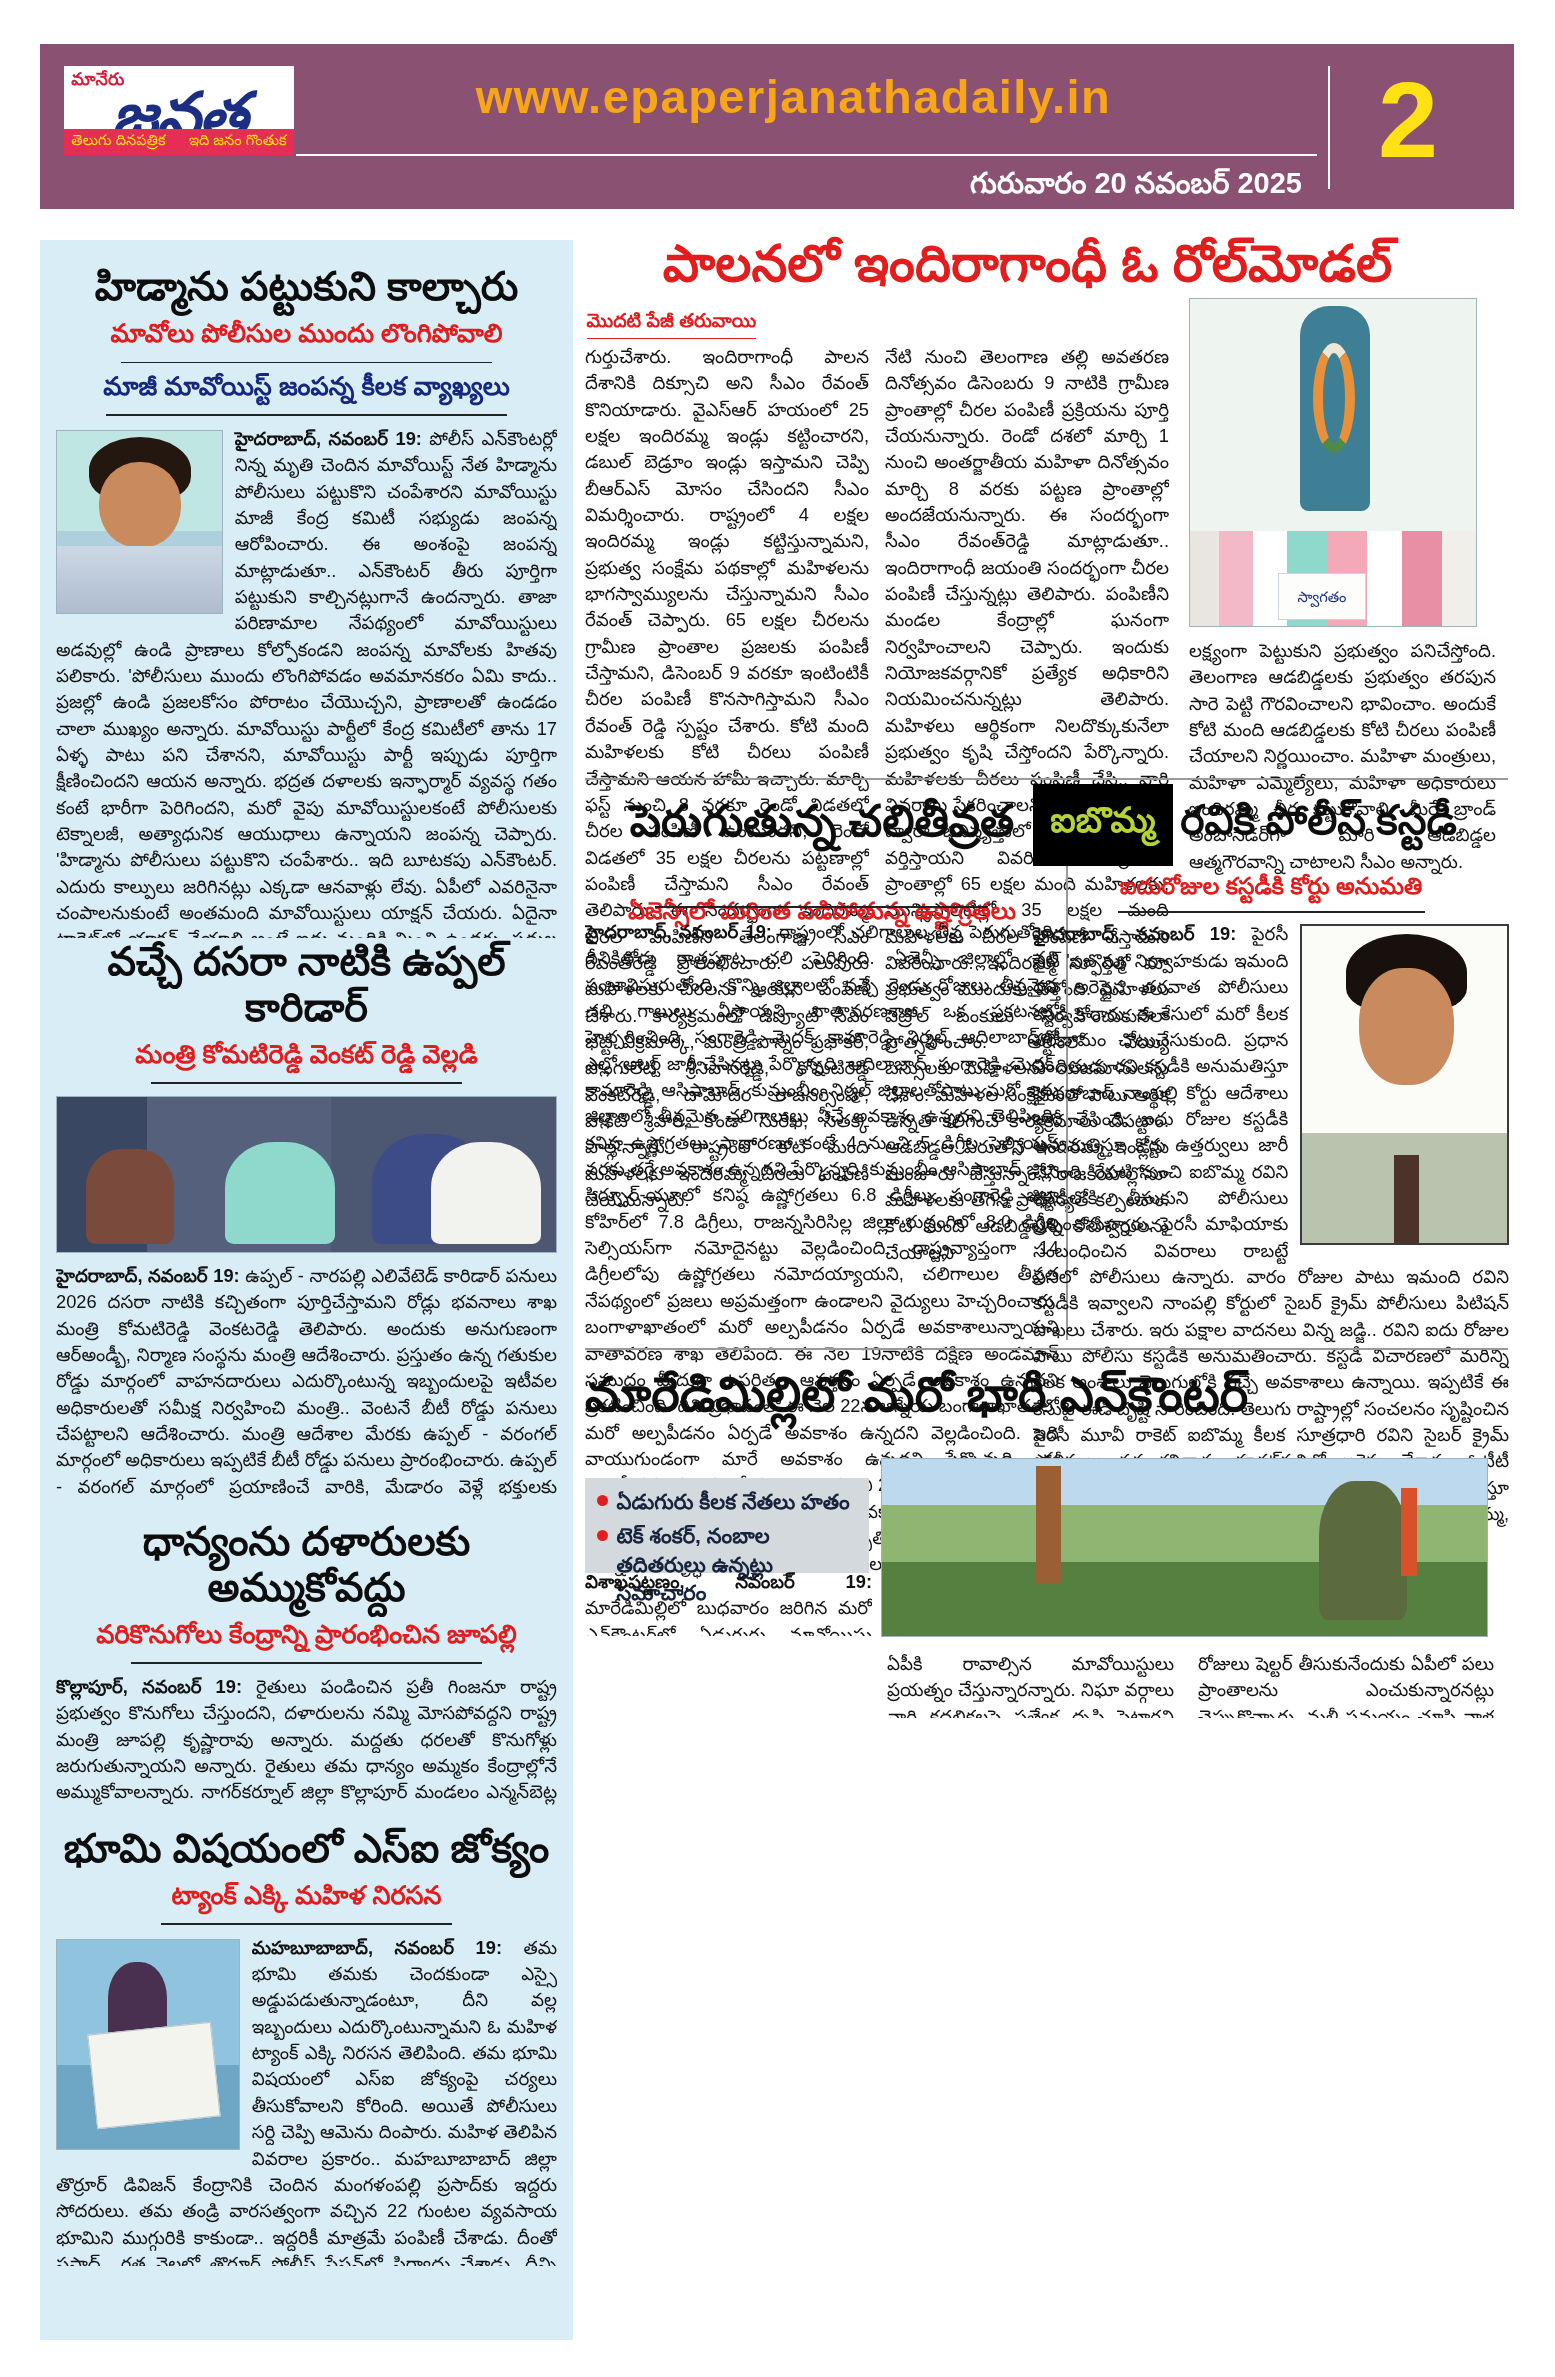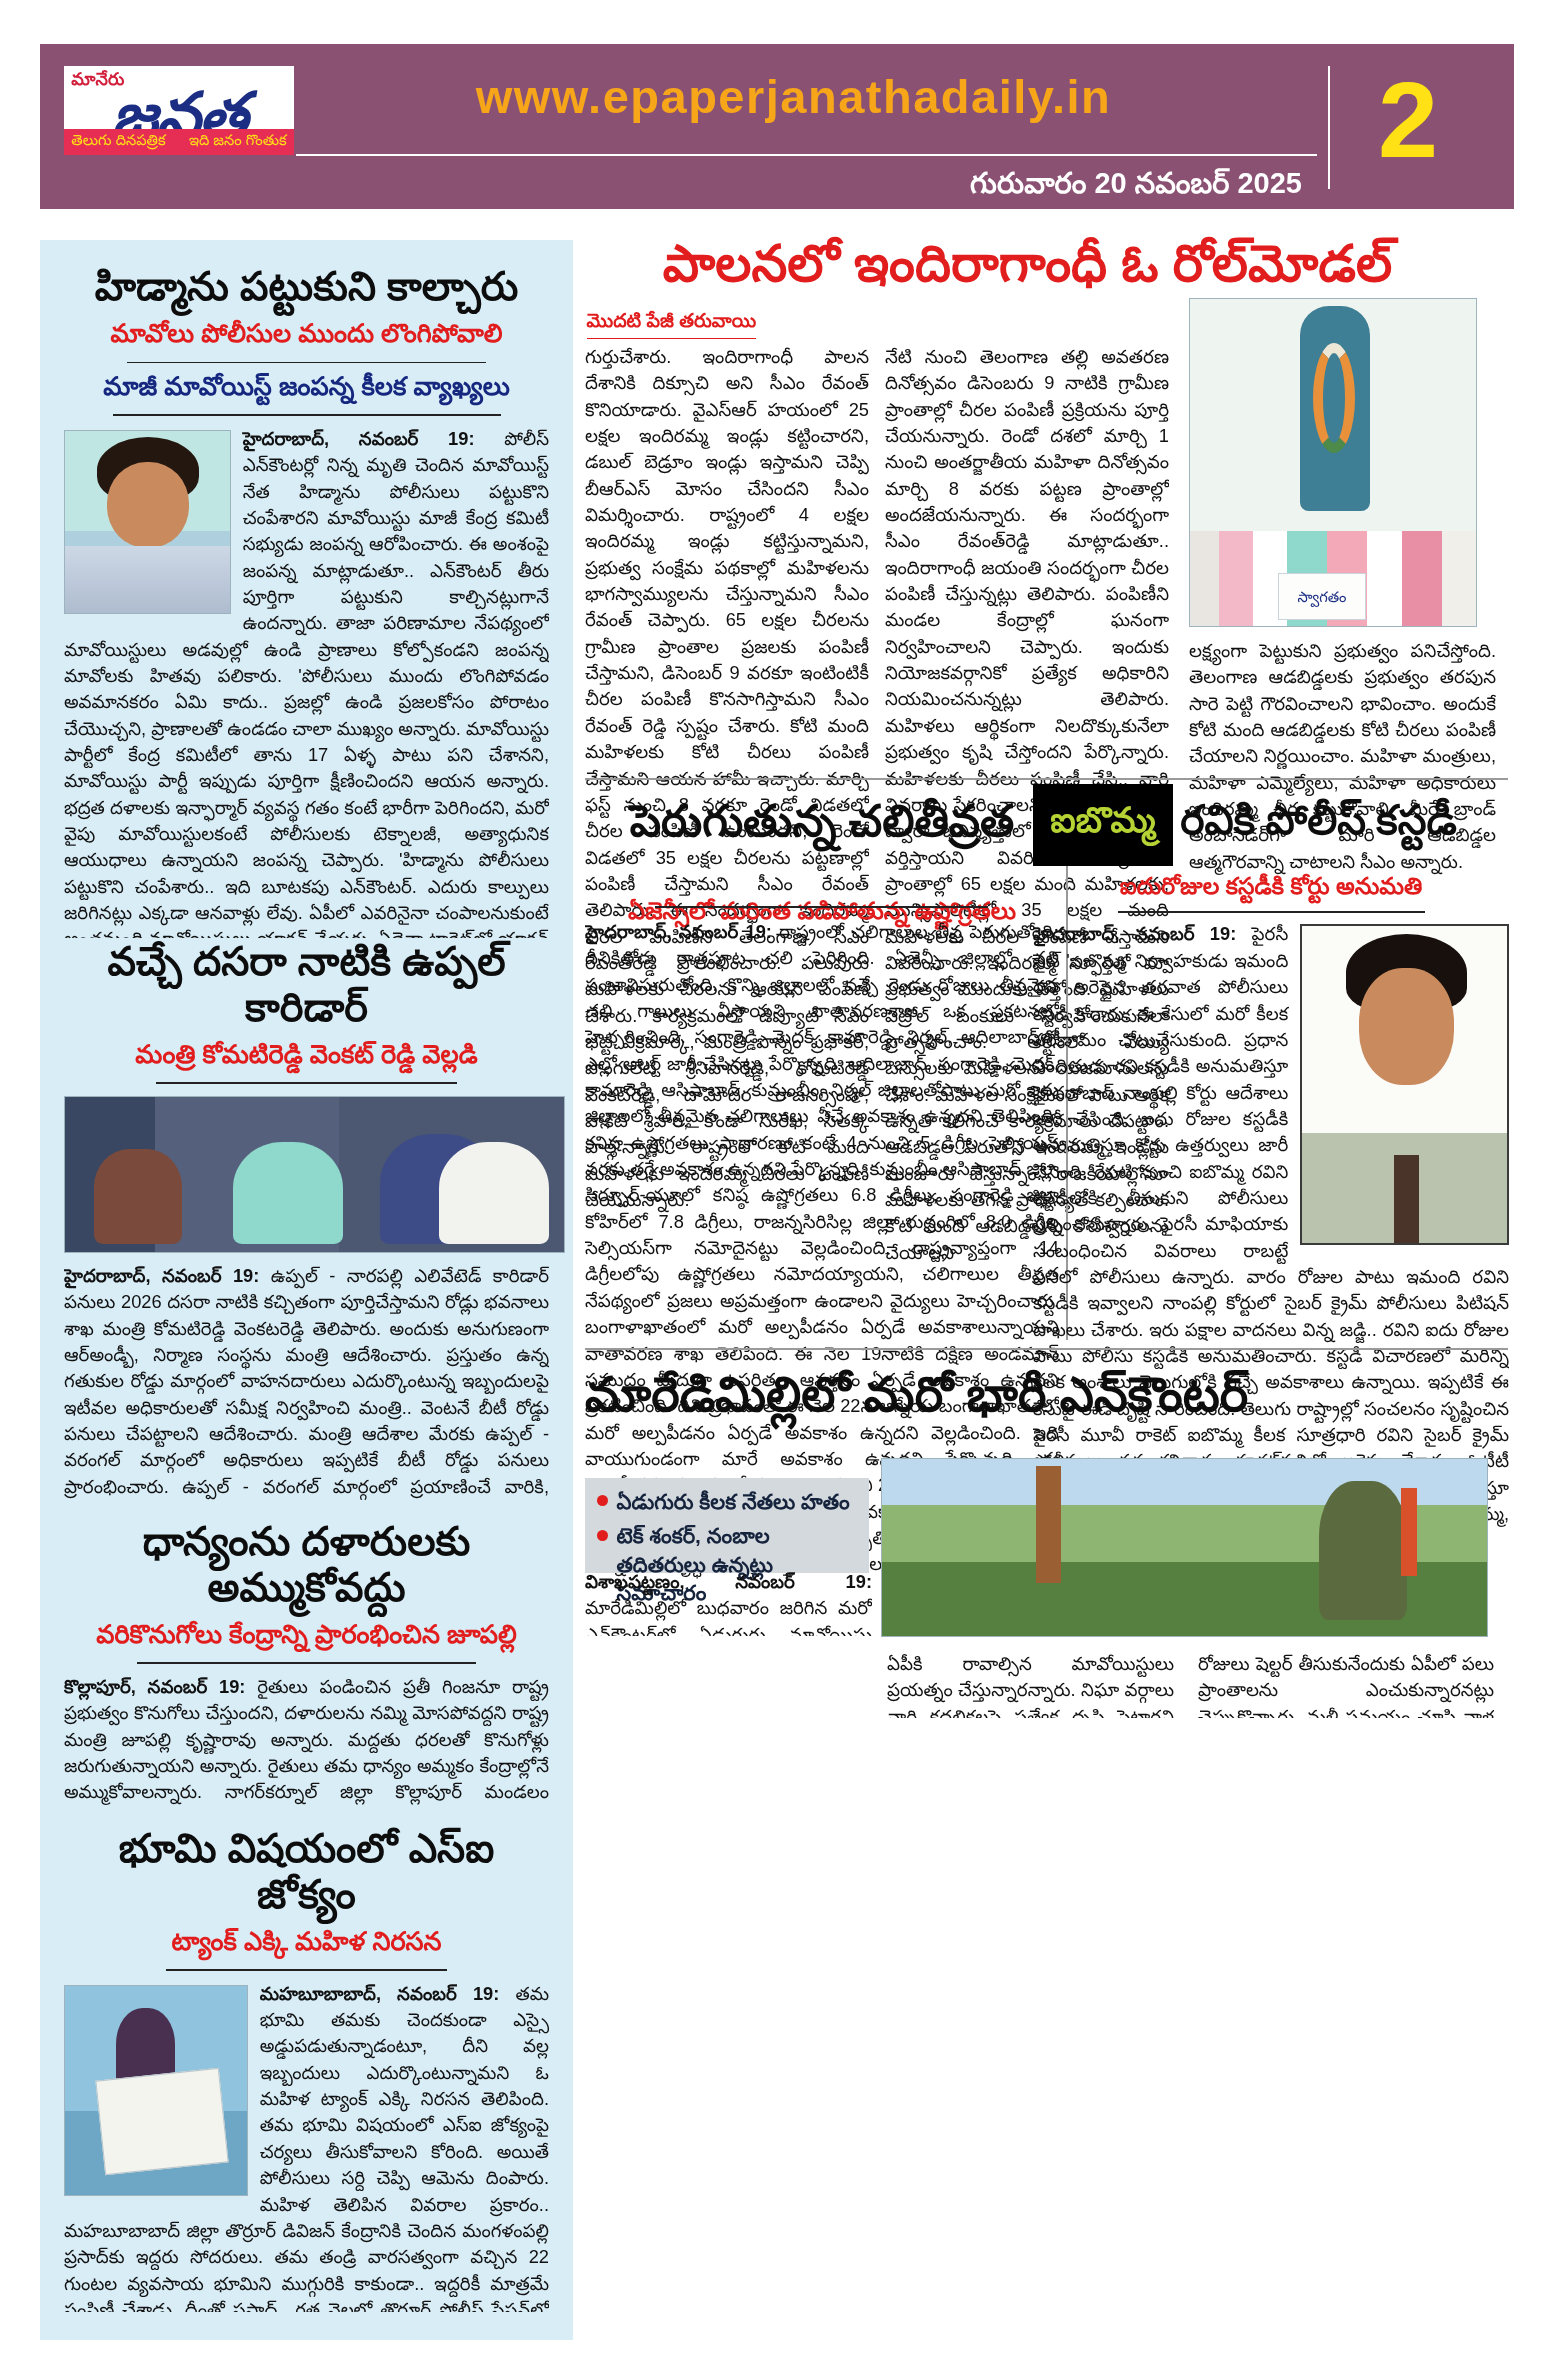--- a/index.html
+++ b/index.html
@@ -14,21 +14,21 @@
   .logo-box { position:absolute; left:24px; top:22px; width:230px; height:89px; background:#ffffff; overflow:hidden; }
   .logo-top { position:absolute; left:7.3px; top:2.9px; font-size:17.6px; font-weight:bold; color:#d21f3c; }
   .logo-main { position:absolute; left:0; right:0; top:13px; text-align:center; font-size:63px; font-weight:900; color:#1b2e83; font-style:italic; letter-spacing:-1.5px; }
   .logo-strip { position:absolute; left:0; right:0; bottom:0; height:26px; background:#e62e55; color:#ffe115; font-size:14.6px; font-weight:normal; display:flex; justify-content:space-between; align-items:center; padding:0 7.3px; }
   .website { position:absolute; left:256px; width:995px; top:25px; text-align:center; font-size:47px; font-weight:bold; color:#f7a61a; letter-spacing:1.5px; }
   .banner-hline { position:absolute; left:256px; width:1021px; top:110px; height:2.2px; background:#ffffff; }
   .banner-date { position:absolute; right:212px; top:123px; font-size:29px; font-weight:bold; color:#ffffff; }
   .banner-vline { position:absolute; right:184px; top:22px; width:2.2px; height:123px; background:#ffffff; }
   .page-num { position:absolute; right:44px; top:13px; width:124px; text-align:center; font-size:108px; font-weight:900; color:#ffe115; }
   
-  .left-panel { position:absolute; left:40px; top:240px; width:533px; height:2100px; background:#d9edf7; padding:13px 24px; overflow:hidden; }
+  .left-panel { position:absolute; left:40px; top:240px; width:533px; height:2100px; background:#d9edf7; padding:13px 16px; overflow:hidden; }
   .headline { text-align:center; font-weight:900; color:#0d0d0d; line-height:1.15; }
   .h-56 { font-size:40px; }
   .subhead-red { text-align:center; font-weight:bold; color:#e11d1d; font-size:25.6px; margin-top:10.2px; }
   .subhead-navy { text-align:center; font-weight:bold; color:#15277f; font-size:25.6px; margin-top:8.8px; }
   .rule { height:1.5px; background:#222; margin:7.3px auto 0 auto; }
   .body-text { font-size:18.3px; line-height:1.44; text-align:justify; color:#111; margin-top:10.2px; overflow:hidden; }
   .lead { font-weight:bold; }
   
   .photo { position:relative; overflow:hidden; border:0.7px solid #9db4bf; }
   .ph-jampanna { float:left; width:167px; height:184px; margin:4.4px 11.7px 4.4px 0; background:linear-gradient(180deg,#bfe6e2 0 55%,#aecfdd 55%); }

